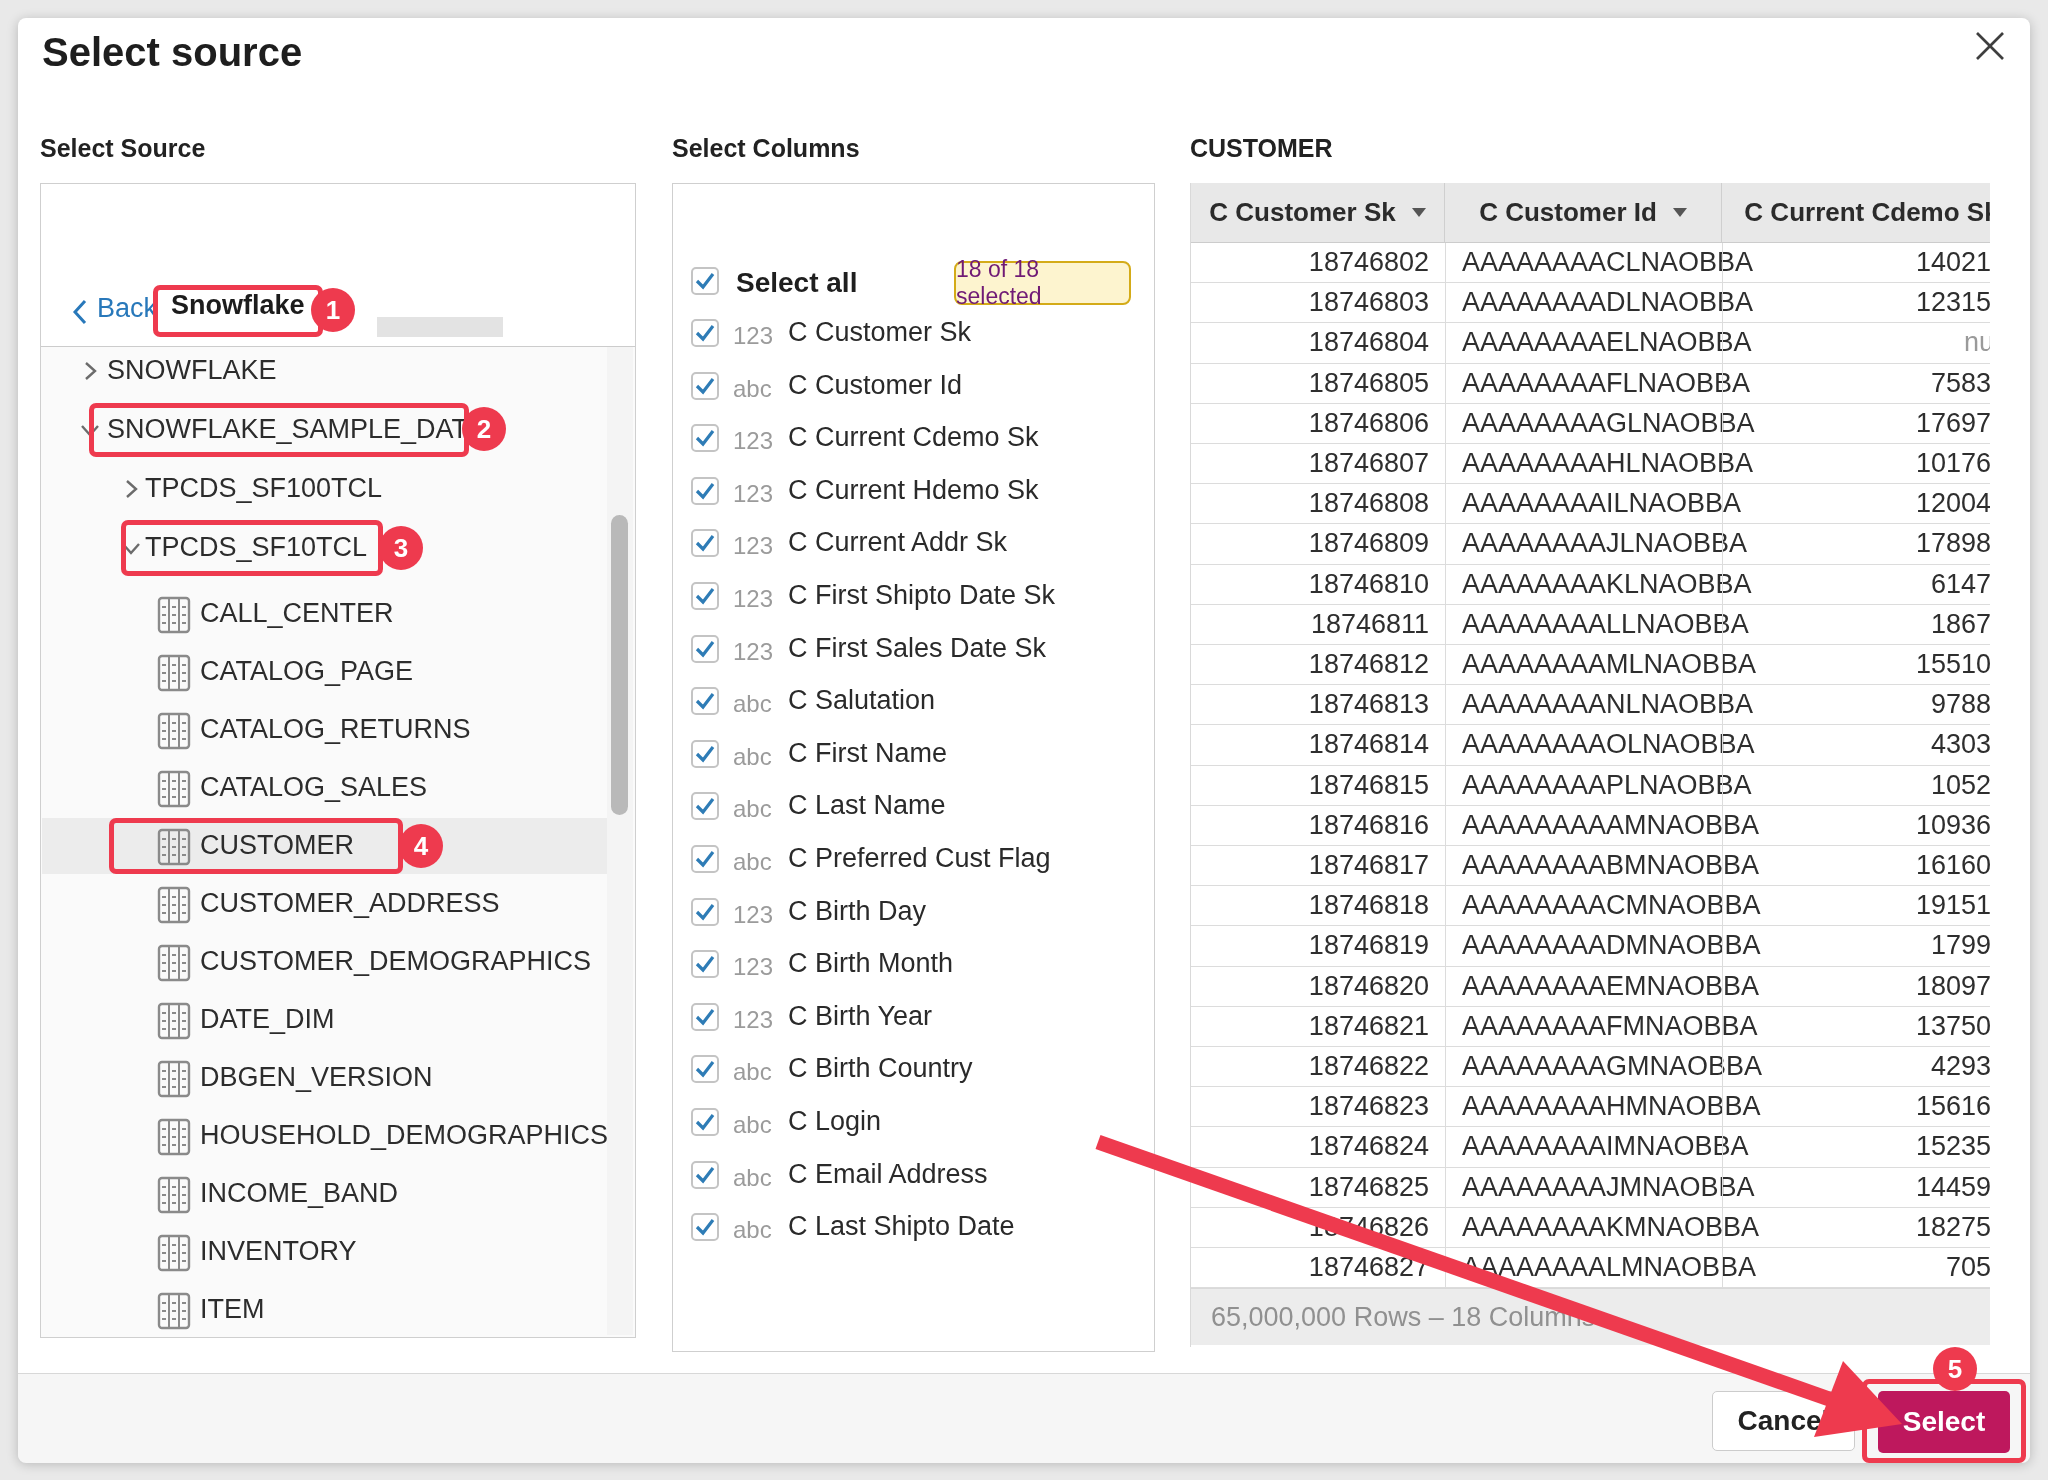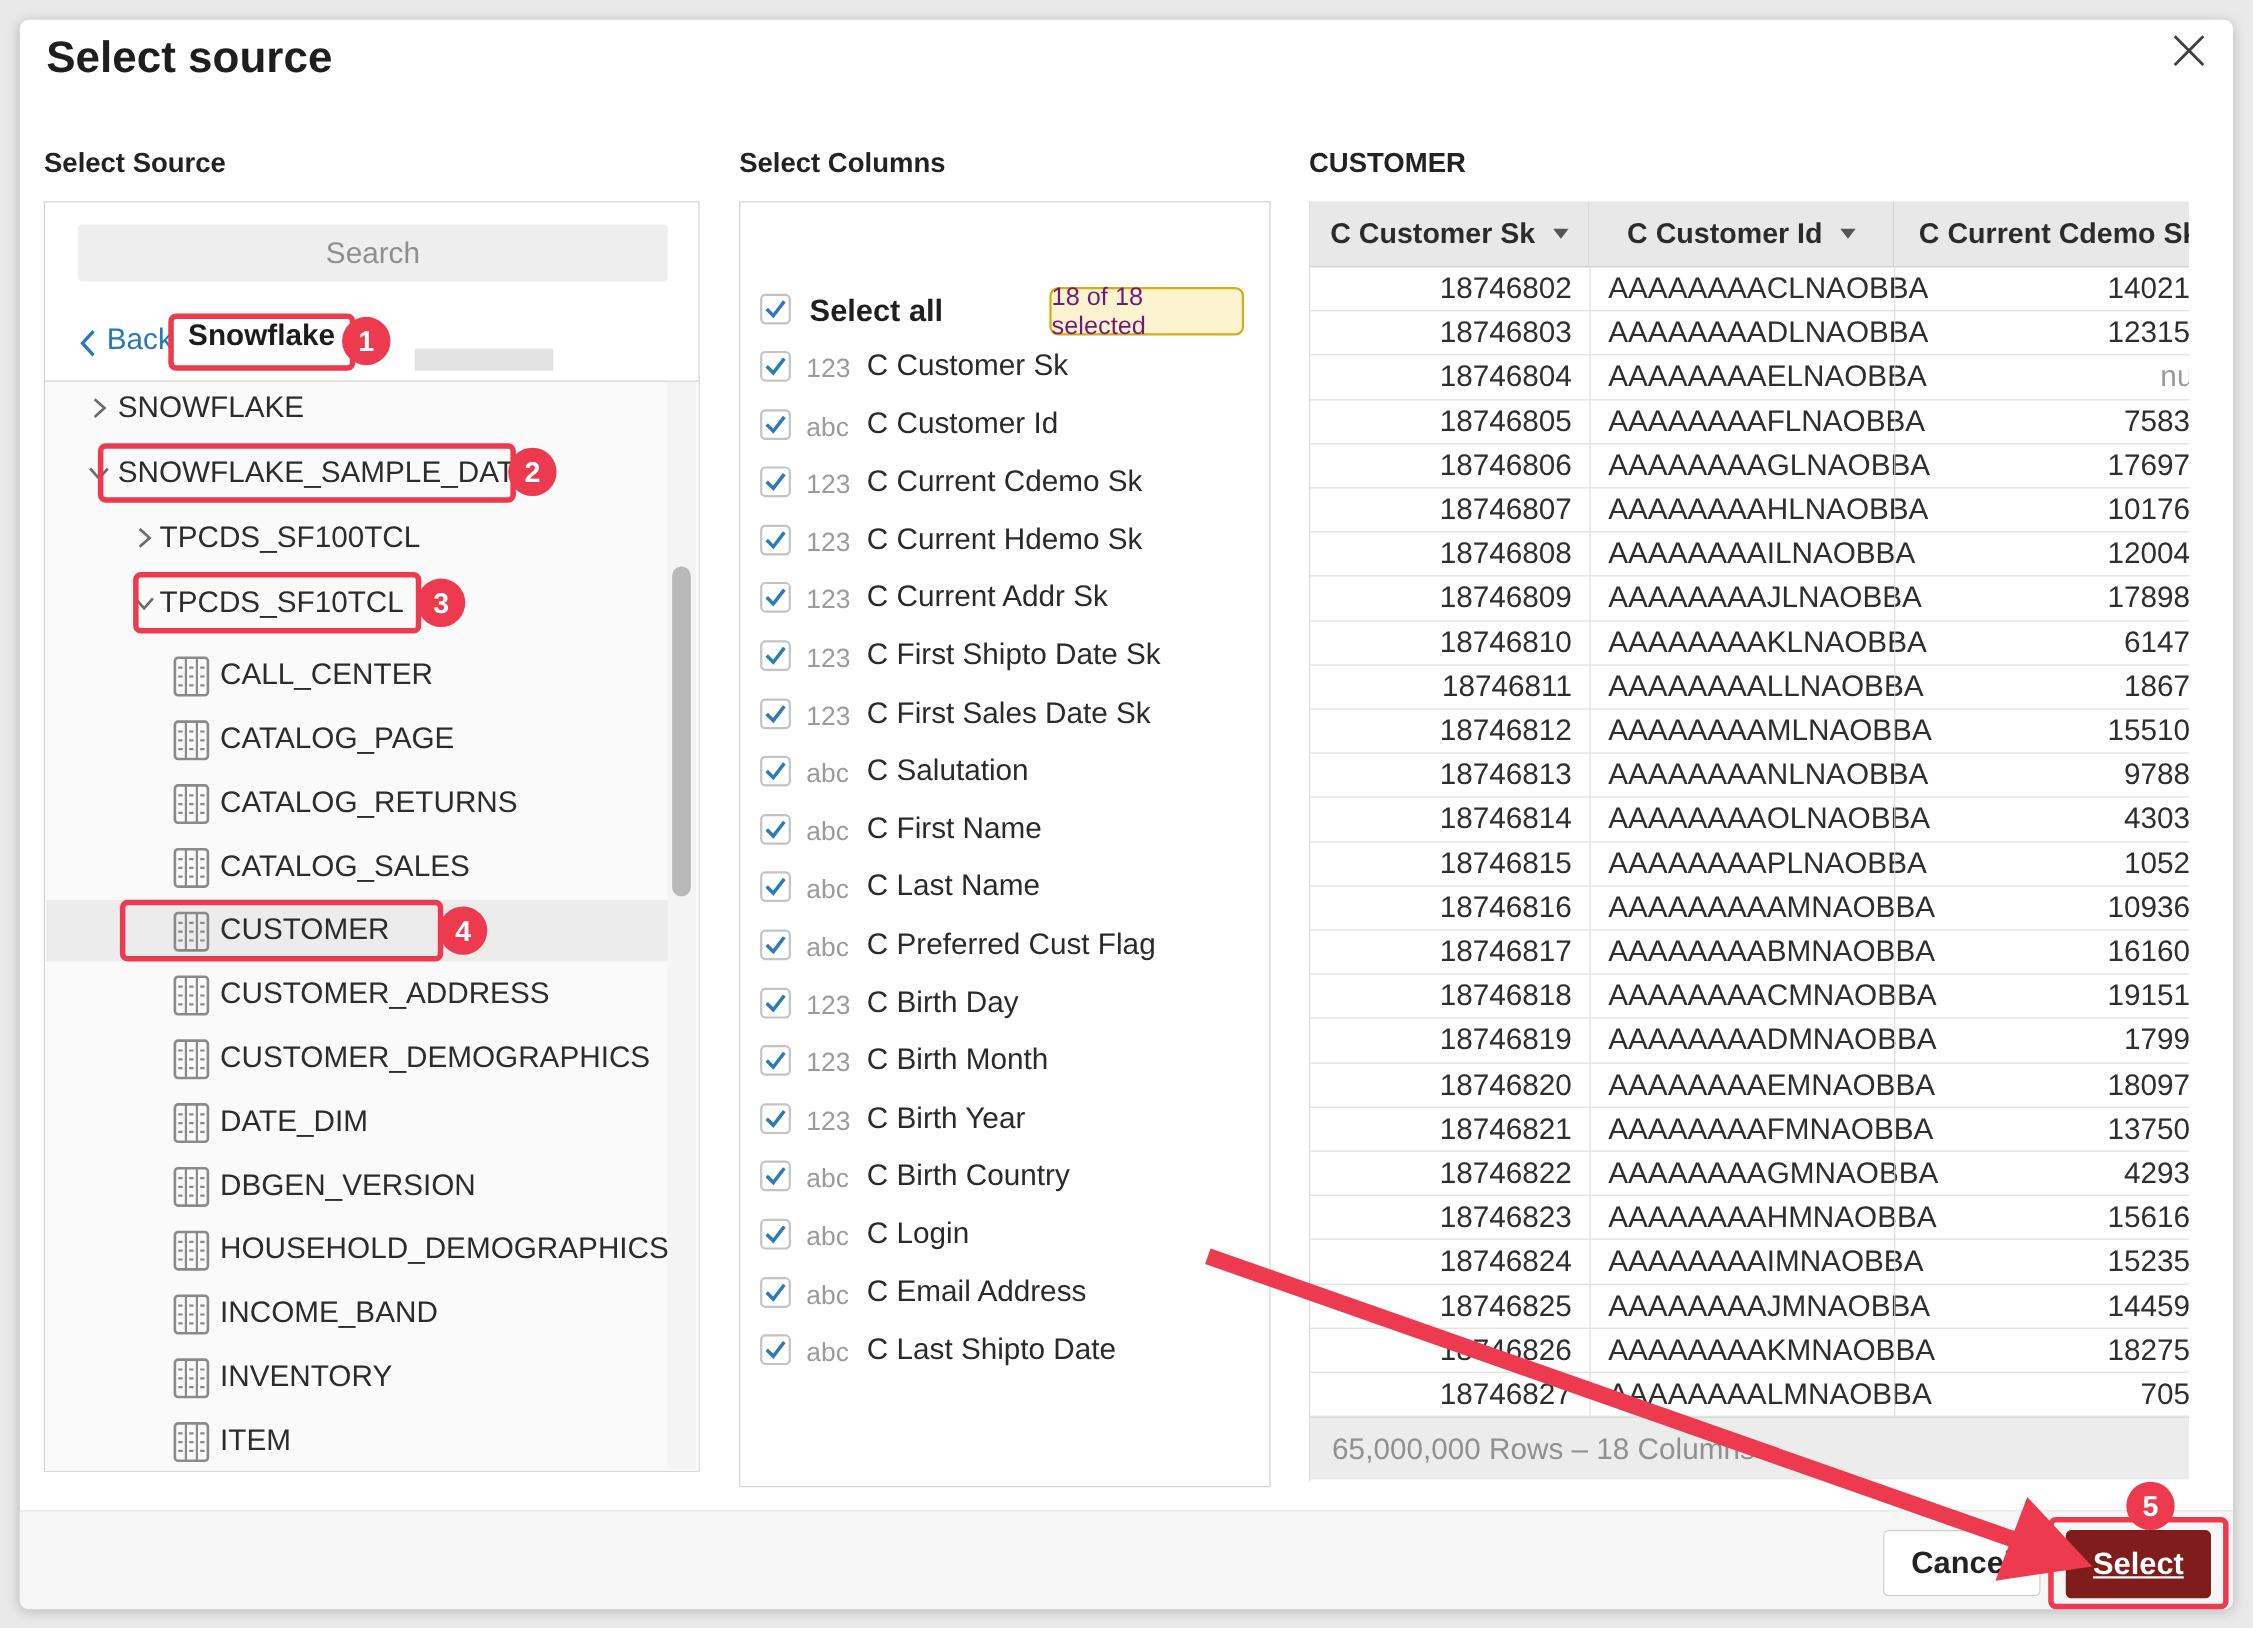--- a/index.html
+++ b/index.html
@@ -119,23 +119,20 @@
     </svg>
   </div>
 
   <div class="sec-label lbl-source">Select Source</div>
   <div class="sec-label lbl-columns">Select Columns</div>
   <div class="sec-label lbl-preview">CUSTOMER</div>
 
   <div class="panel left">
     <div class="tree-bg"></div>
 
-    <div class="src-search">
-      <span>Search</span>
-    </div>
 
     <div class="back-row">
       <span class="back-chev">
         <svg width="18" height="30" viewBox="0 0 18 30">
           <polyline points="14,4 4,15 14,26" fill="none" stroke="#2878ba" stroke-width="3"></polyline>
         </svg>
       </span>
       <span class="back-link">Back</span>
       <span class="conn">Snowflake -</span>
       <span class="redact"></span>
@@ -718,21 +715,21 @@
           <div class="td c2">7057</div>
         </div>
       </div>
     <div class="tfoot" id="tfoot" style="top: 1105.2px;">65,000,000 Rows – 18 Columns</div>
   </div>
 
   <div class="footer-bar">
     <div class="btn btn-cancel">
       <span>Cancel</span>
     </div>
-    <div class="btn btn-select" id="selectBtn" style="background: #7f1d1d; text-decoration: underline;">
+    <div class="btn btn-select" id="selectBtn" style="background: #be185d;">
       <span>Select</span>
     </div>
     <div class="ann-box box5"></div>
     <div class="ann-circle circ5">5</div>
   </div>
 
 </div>
 
 <svg class="arrow-svg" width="2048" height="1480" viewBox="0 0 2048 1480">
   <line x1="1098" y1="1142" x2="1832" y2="1400" stroke="#ee3a4e" stroke-width="15"></line>

